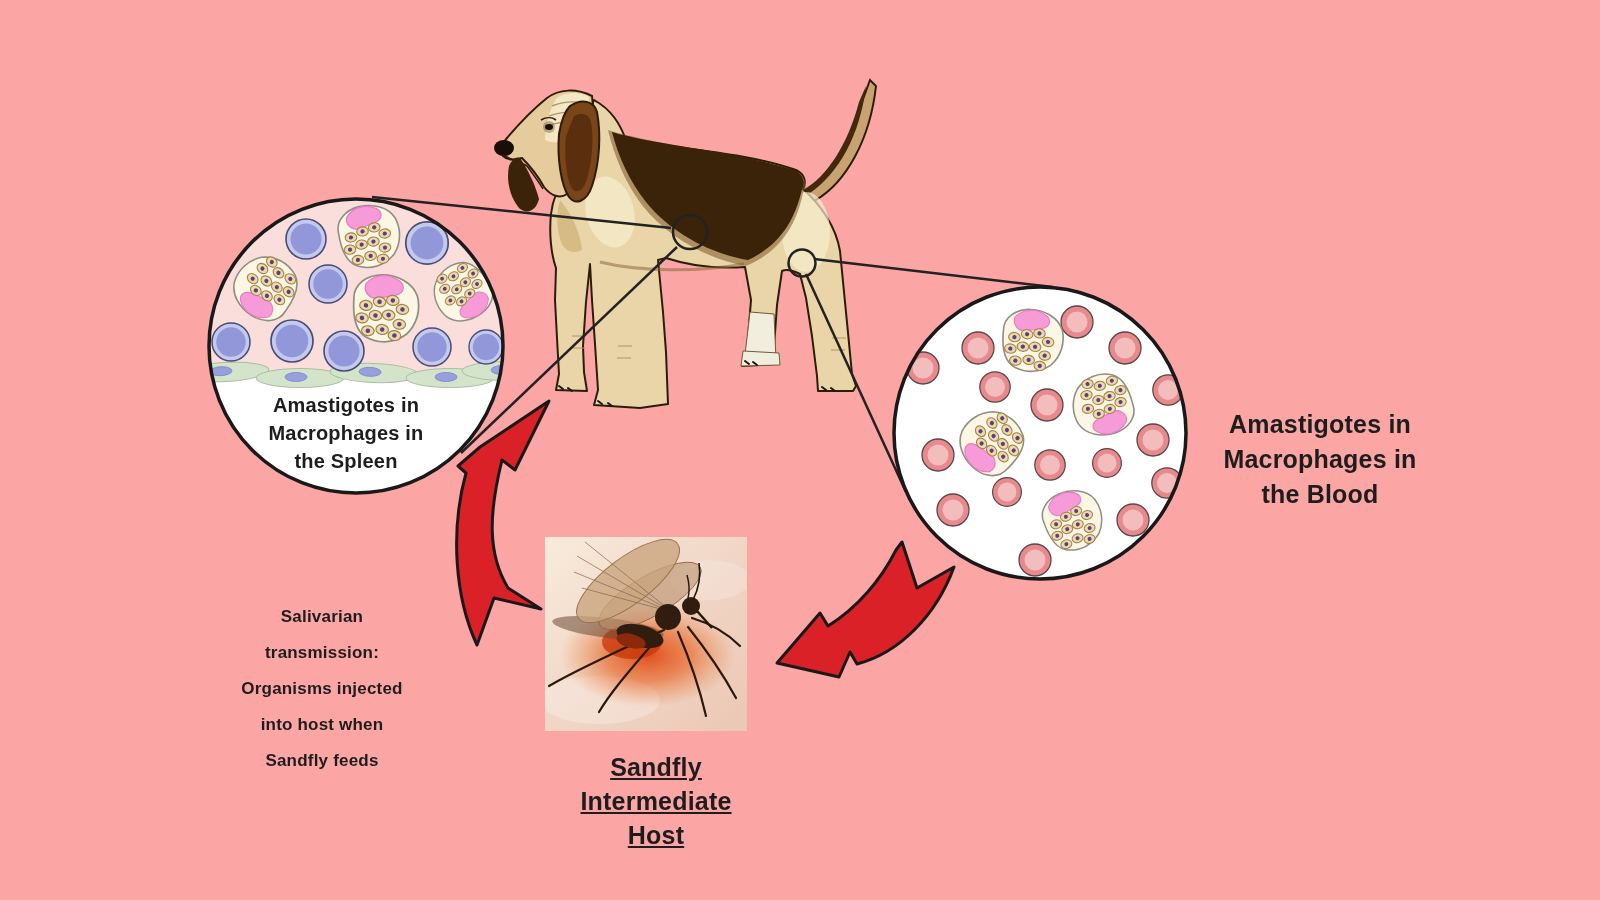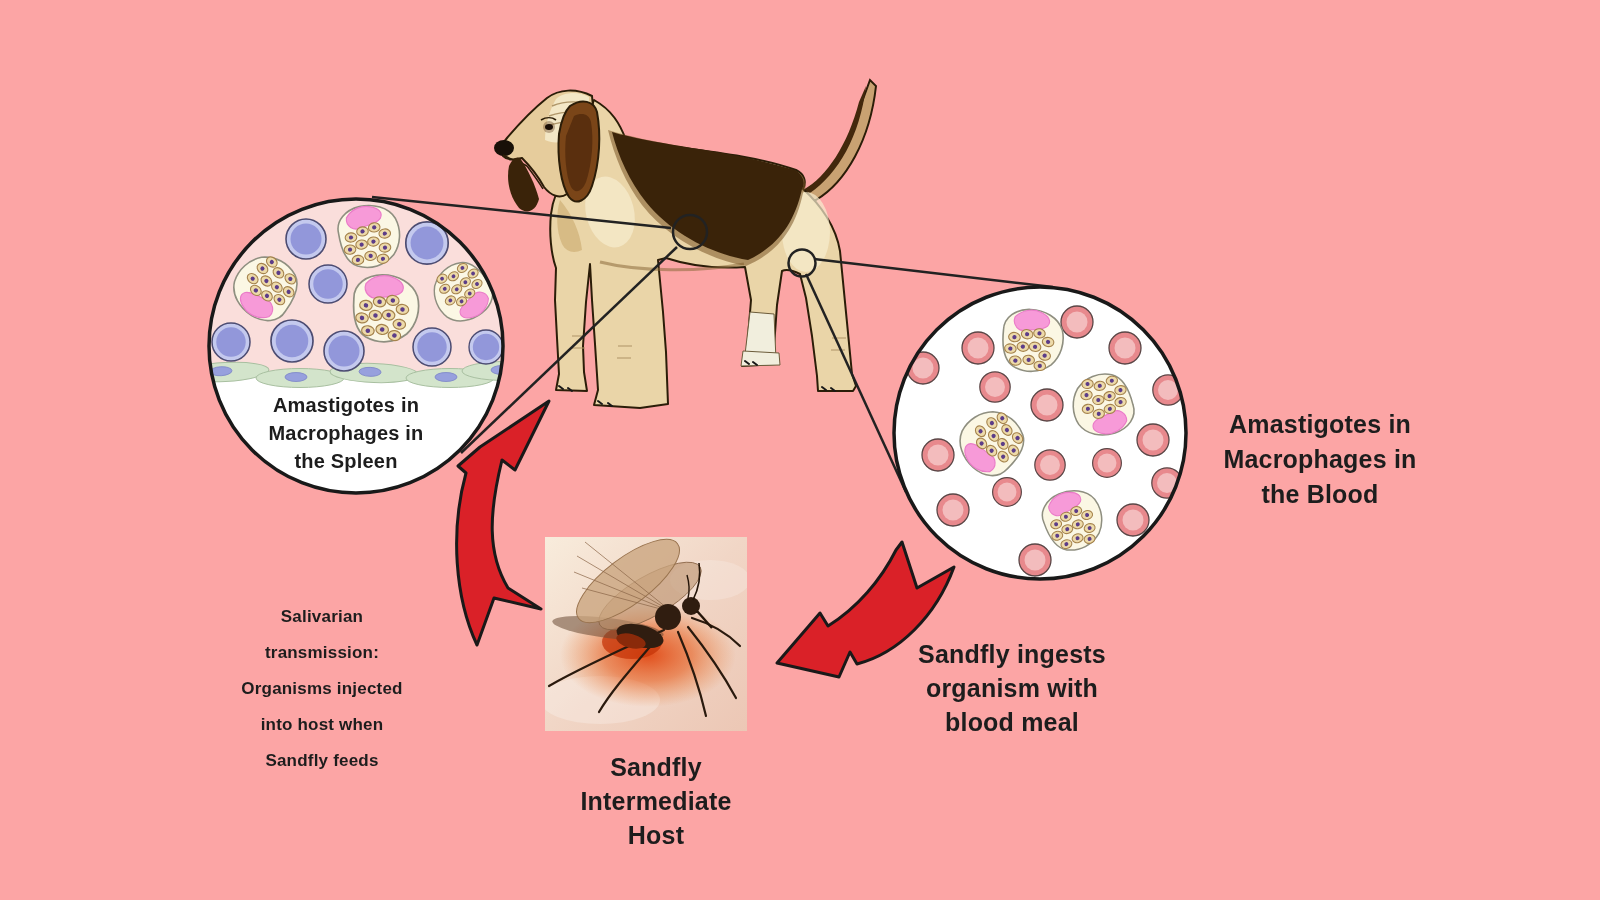--- a/index.html
+++ b/index.html
@@ -5,21 +5,21 @@
   html,body{margin:0;padding:0;background:#fff;}
   .canvas{position:relative;width:1600px;height:900px;background:#fca5a5;overflow:hidden;
           font-family:"Liberation Sans", sans-serif;}
   .stage{position:absolute;left:0;top:0;}
   .lbl{position:absolute;font-weight:700;color:#1d1d1d;text-align:center;white-space:pre-line;
        letter-spacing:.2px;}
   .lbl-spleen {left:236px;top:391px;width:220px;font-size:20px;line-height:28px;}
   .lbl-blood  {left:1200px;top:407px;width:240px;font-size:25px;line-height:35px;}
   .lbl-saliv  {left:182px;top:599px;width:280px;font-size:17px;line-height:36px;}
   .lbl-ingest {left:882px;top:637px;width:260px;font-size:25px;line-height:34px;}
-  .lbl-host   {left:541px;top:750px;width:230px;font-size:25px;line-height:34px;}
+  .lbl-host   {left:541px;top:750px;width:230px;font-size:25px;line-height:34px;text-decoration:underline;}
 
   
   .ln{stroke:#222;stroke-width:2.5;fill:none}
   .lens{fill:none;stroke:#191919;stroke-width:3.5}
   .lens-sm{fill:none;stroke:#222;stroke-width:2.5}
   .mac{fill:#fbf7e4;stroke:#8f8f80;stroke-width:1.6}
   .nuc{fill:#f79ad8;stroke:#ea7cc8;stroke-width:1}
   .ama-e{fill:#eddaa9;stroke:#a5834c;stroke-width:1.1}
   .ama-d{fill:#5c3d88}
   .lyo{fill:#c4c9ee;stroke:#4c4c72;stroke-width:1.6}
@@ -280,19 +280,16 @@
 Macrophages in
 the Spleen</div>
   <div class="lbl lbl-blood">Amastigotes in
 Macrophages in
 the Blood</div>
   <div class="lbl lbl-saliv">Salivarian
 transmission:
 Organisms injected
 into host when
 Sandfly feeds</div>
-  <div class="lbl lbl-ingest">Sandfly ingests
-organism with
-blood meal</div>
   <div class="lbl lbl-host">Sandfly
 Intermediate
 Host</div>
 </div>
 
 </body></html>

